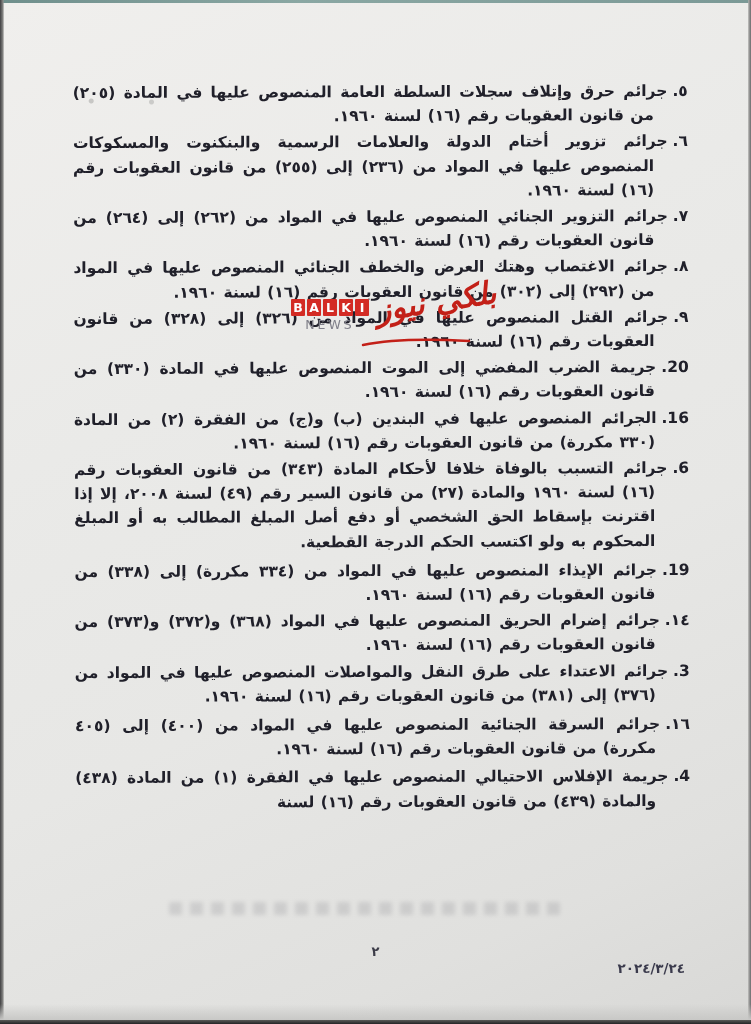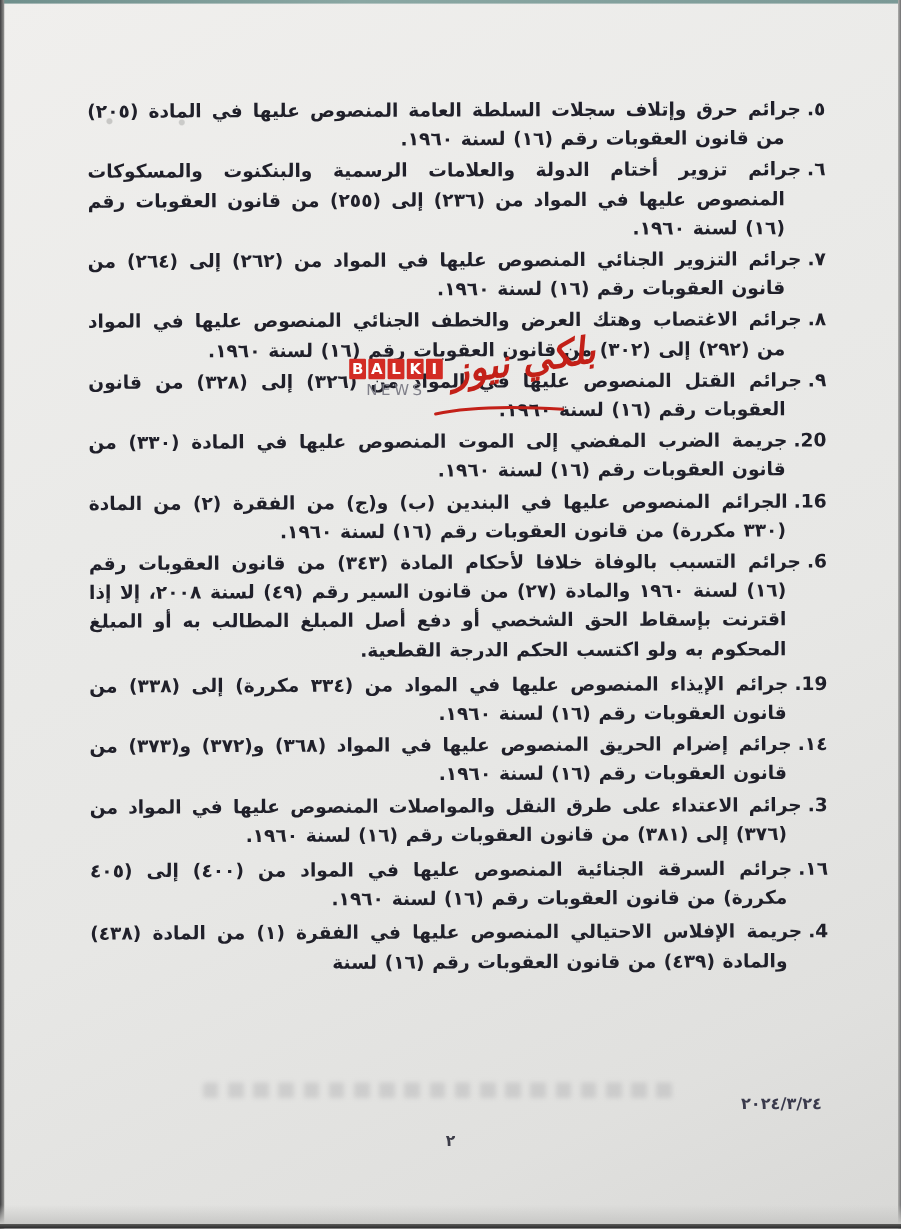--- a/index.html
+++ b/index.html
@@ -73,21 +73,21 @@
     background:repeating-linear-gradient(90deg,#97979b 0 13px, transparent 13px 21px);
     filter:blur(2px); opacity:.28; border-radius:3px;
   }
 
   
   .page-number {
     position:absolute; top:944px; left:0; right:0; text-align:center;
     font-size:13px; font-weight:700; color:#3c3c48; direction:rtl;
   }
   .doc-date {
-    position:absolute; top:912px; right:66px;
+    position:absolute; top:960px; right:66px;
     font-size:13.5px; font-weight:700; color:#3a3a4c;
     direction:rtl; letter-spacing:1px;
   }
 </style>
 </head>
 <body>
 
 <div class="scan-page">
 
   <div class="edge-top"></div>

